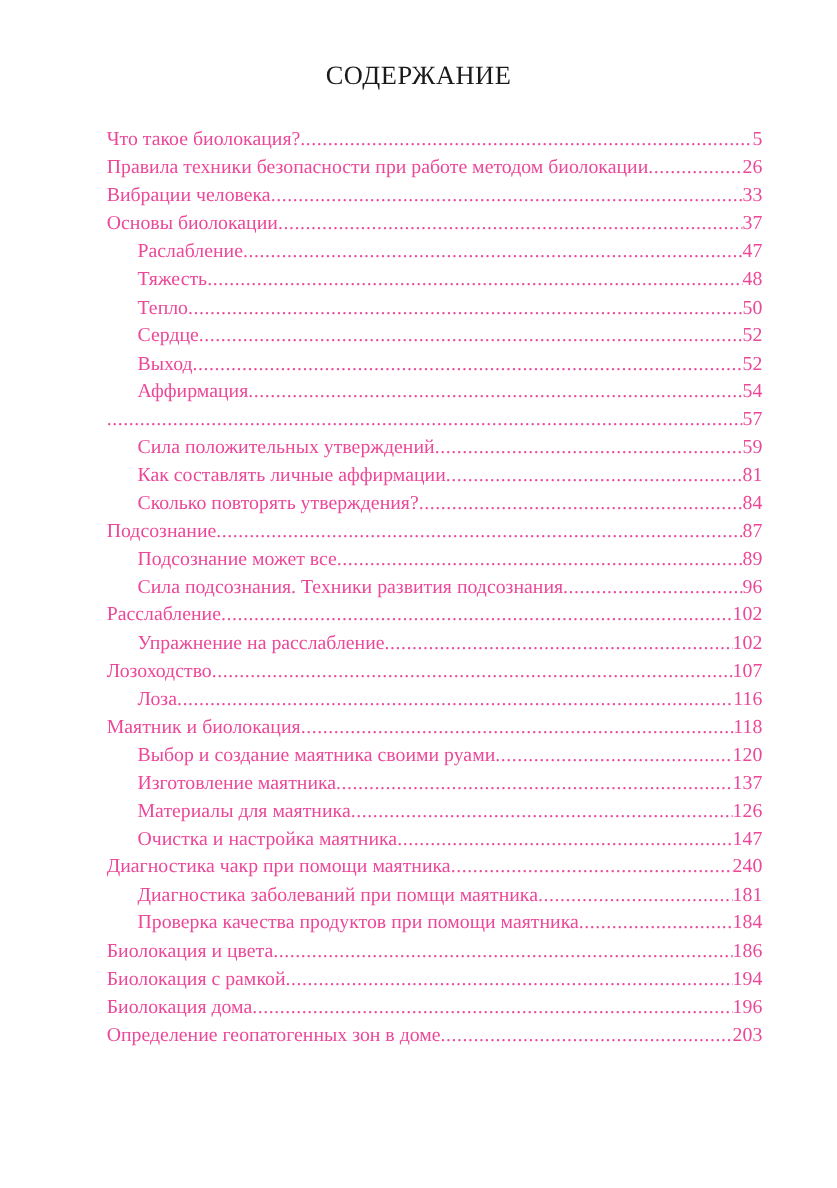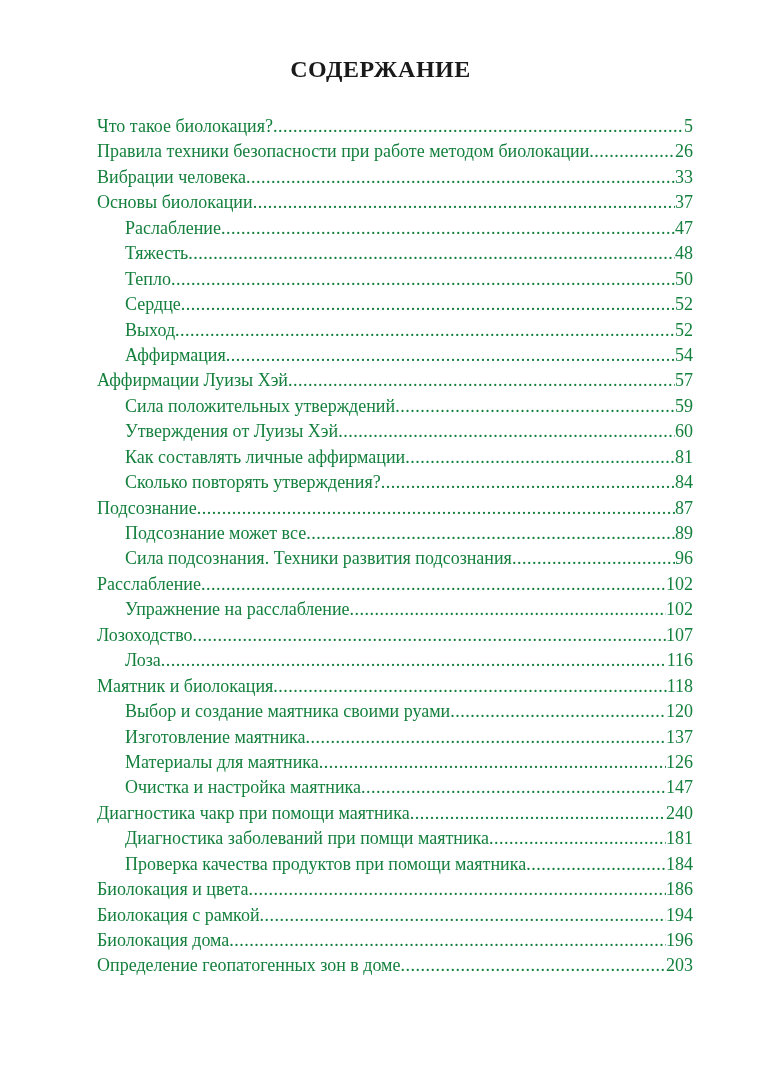--- a/index.html
+++ b/index.html
@@ -16,30 +16,30 @@
     overflow: hidden;
   }
   .title {
     position: absolute;
     top: 56px;
     left: 0;
     width: 100%;
     margin: 0;
     text-align: center;
     font-size: 24px;
-    font-weight: bold;
+    font-weight: normal;
     letter-spacing: 0.5px;
     color: #1a1a1a;
   }
   .toc {
     position: absolute;
     top: 116px;
     left: 97px;
     right: 68px;
-    color: #15803d;
+    color: #ec4899;
   }
   .row {
     display: flex;
     align-items: baseline;
     height: 25.45px;
     font-size: 18px;
     white-space: nowrap;
   }
   .row.indent {
     padding-left: 28px;
@@ -121,36 +121,30 @@
     <span class="pagenum">52</span>
   </div>
 
   <div class="row indent">
     <span class="label">Аффирмация</span>
     <span class="dots"></span>
     <span class="pagenum">54</span>
   </div>
 
   <div class="row">
-    <span class="label">Аффирмации Луизы Хэй</span>
     <span class="dots"></span>
     <span class="pagenum">57</span>
   </div>
 
   <div class="row indent">
     <span class="label">Сила положительных утверждений</span>
     <span class="dots"></span>
     <span class="pagenum">59</span>
   </div>
 
-  <div class="row indent">
-    <span class="label">Утверждения от Луизы Хэй</span>
-    <span class="dots"></span>
-    <span class="pagenum">60</span>
-  </div>
 
   <div class="row indent">
     <span class="label">Как составлять личные аффирмации</span>
     <span class="dots"></span>
     <span class="pagenum">81</span>
   </div>
 
   <div class="row indent">
     <span class="label">Сколько повторять утверждения?</span>
     <span class="dots"></span>

